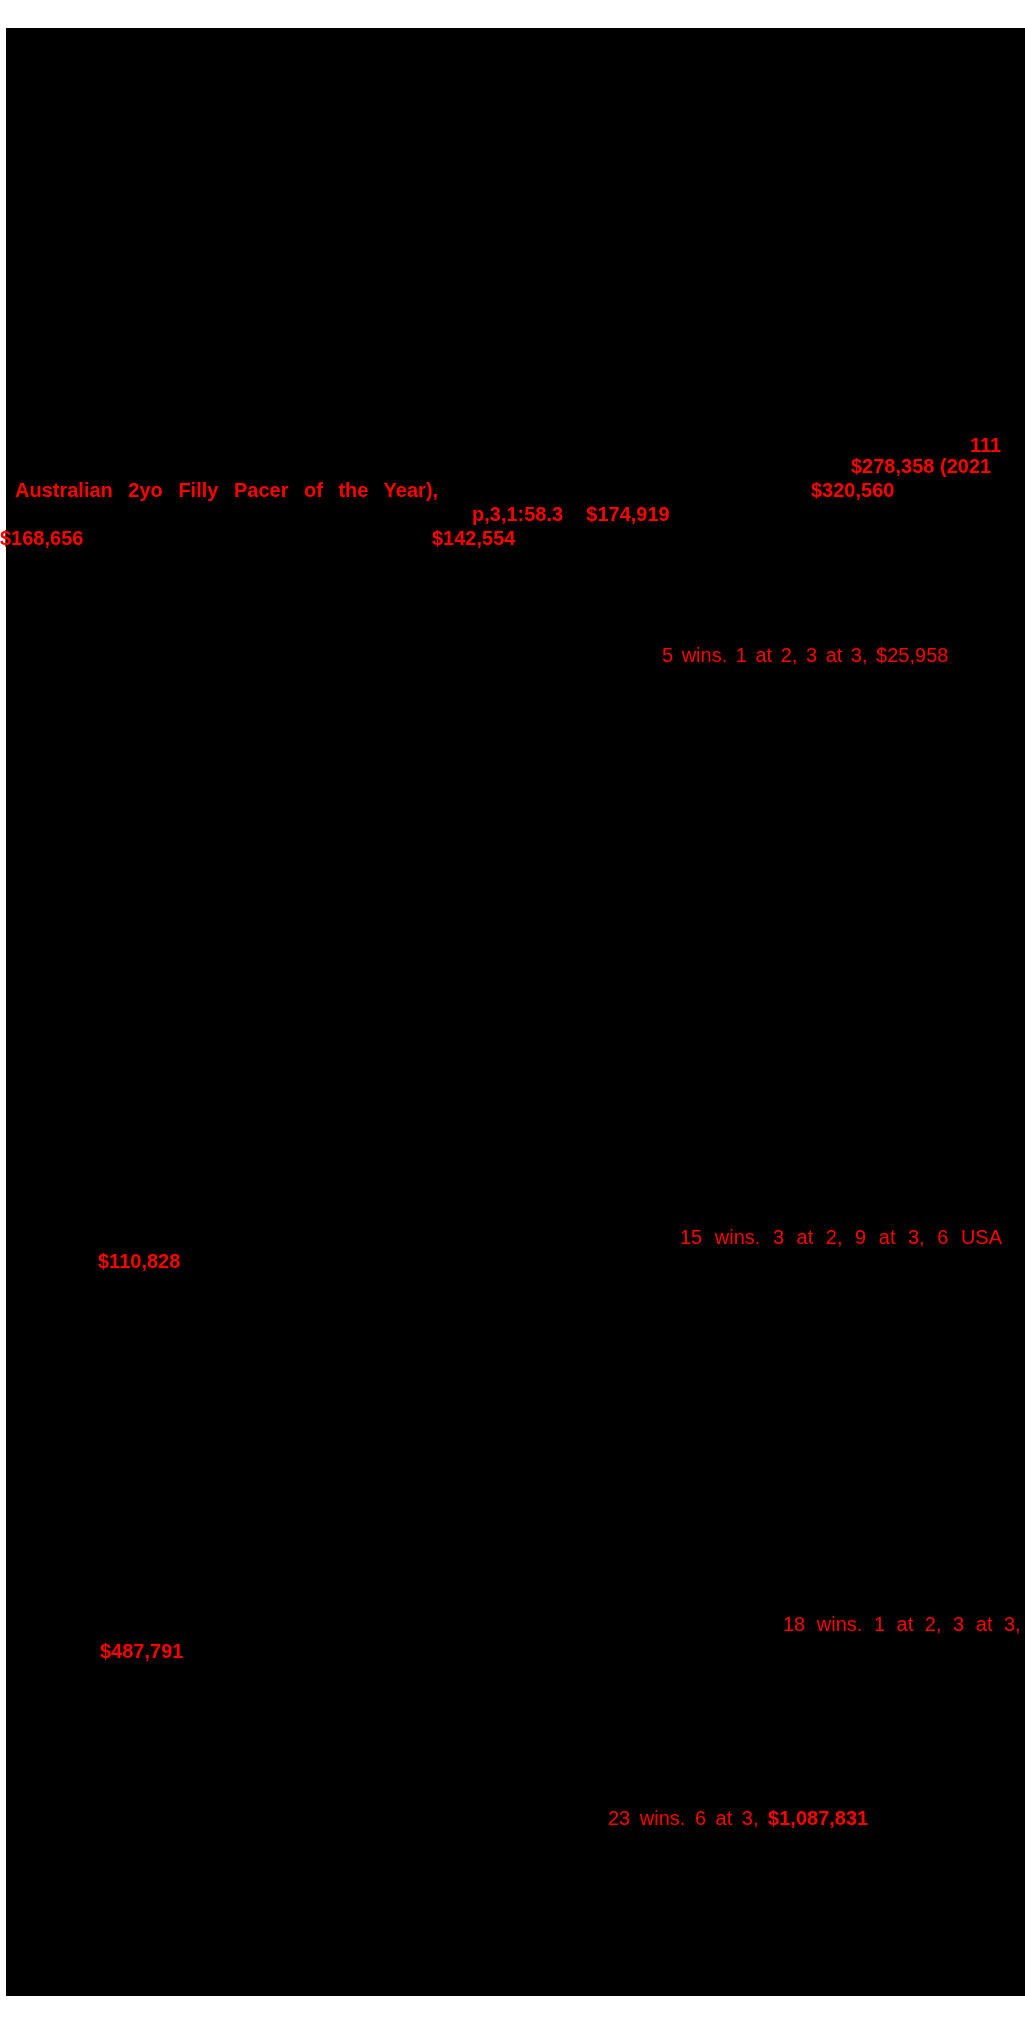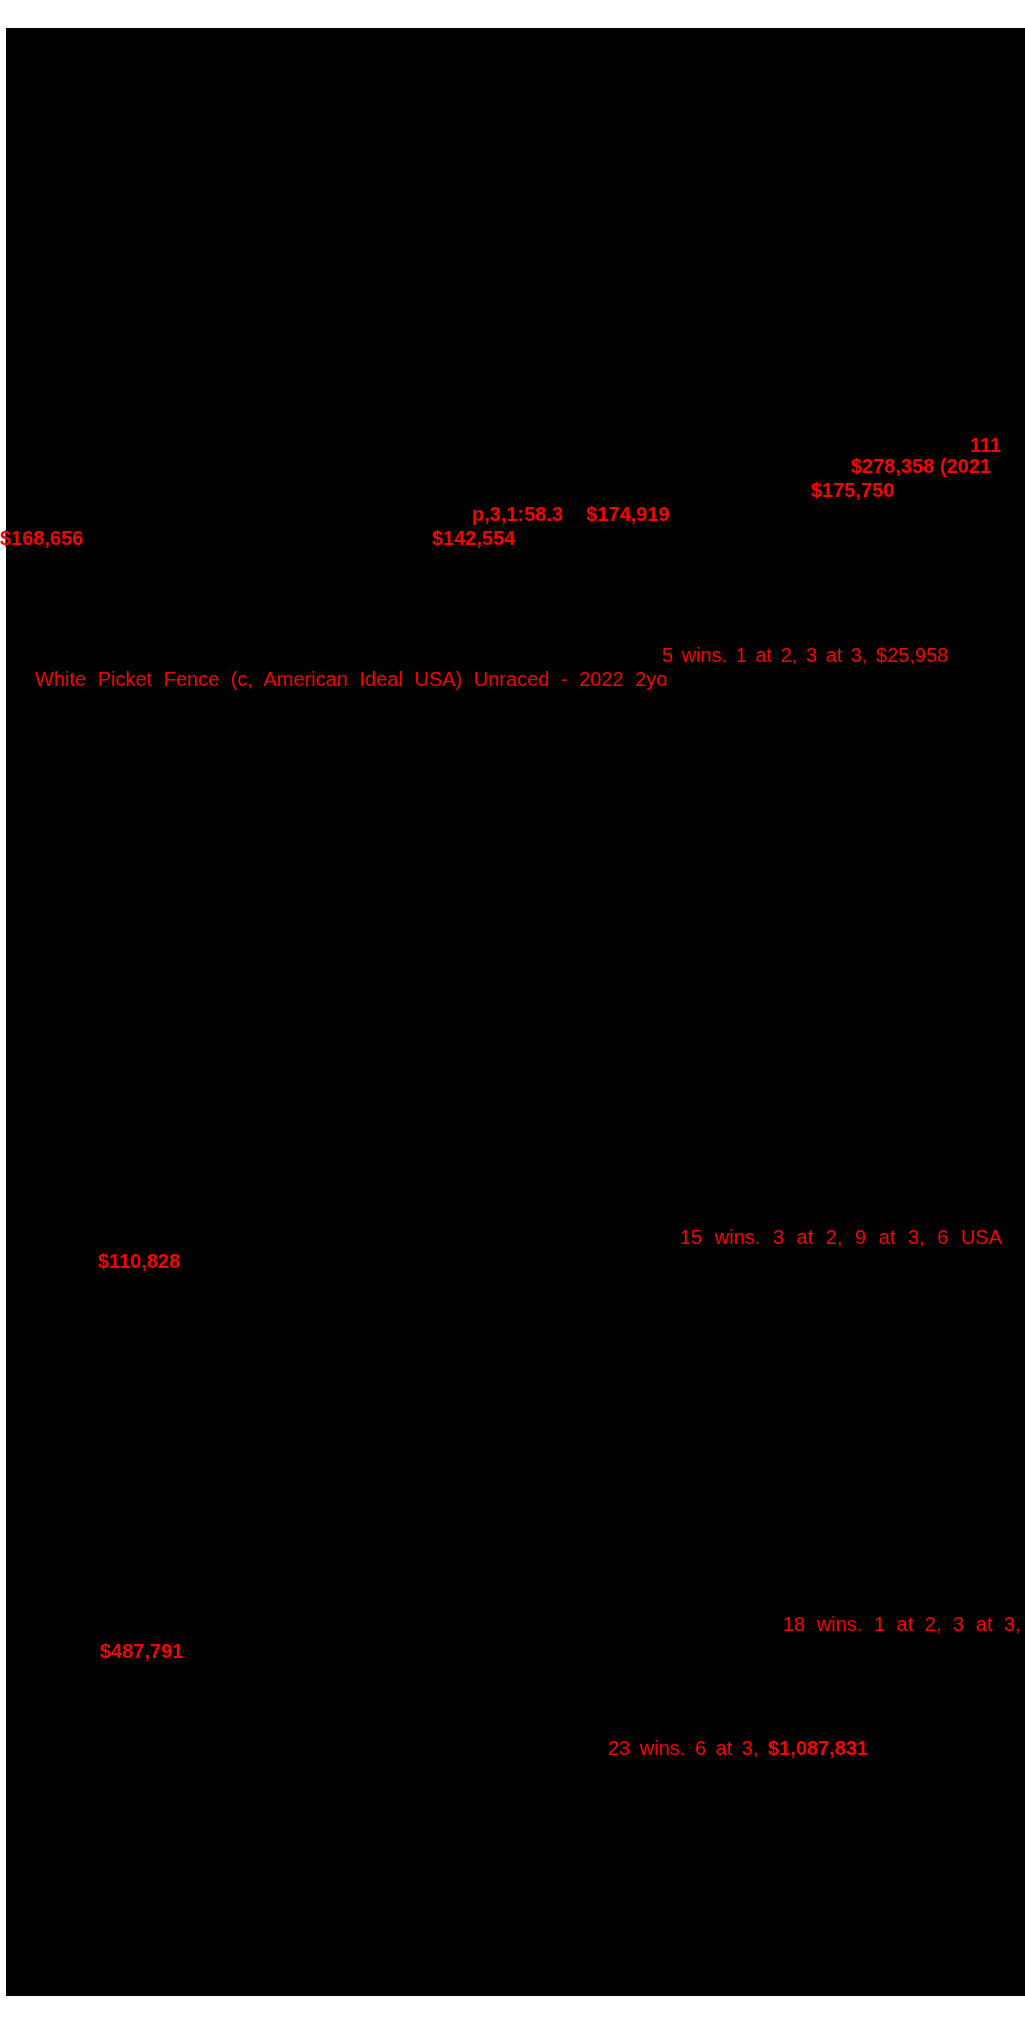--- a/index.html
+++ b/index.html
@@ -46,36 +46,36 @@
   .r4  { left: 811px; top: 480px; }
   .r5  { left: 472px; top: 504px; word-spacing: 6px; }
   .r6  { left: 0;  top: 528px; }
   .r7  { left: 432px; top: 528px; }
   .r8  { left: 662px; top: 645px; word-spacing: 3px; }
   .r9  { left: 35px;  top: 669px; word-spacing: 6px; }
   .r10 { left: 680px; top: 1227px; word-spacing: 7px; }
   .r11 { left: 98px;  top: 1251px; }
   .r12 { left: 783px; top: 1614px; word-spacing: 6px; }
   .r13 { left: 100px; top: 1641px; }
-  .r14 { left: 608px; top: 1738px; word-spacing: 4px; }
+  .r14 { left: 608px; top: 1808px; word-spacing: 4px; }
 </style>
 </head>
 <body style="background: rgb(255, 255, 255);">
 
 <div class="page">
 
   <div class="canvas"></div>
 
   <span class="run b r1">111</span>
   <span class="run b r2">$278,358 (2021</span>
-  <span class="run b r4">$175,750</span>
+  <span class="run b r3">Australian 2yo Filly Pacer of the Year),</span>
+  <span class="run b r4">$320,560</span>
   <span class="run b r5">p,3,1:58.3  $174,919</span>
   <span class="run b r6">$168,656</span>
   <span class="run b r7">$142,554</span>
   <span class="run r8">5 wins. 1 at 2, 3 at 3, $25,958</span>
-  <span class="run r9">White Picket Fence (c, American Ideal USA) Unraced - 2022 2yo</span>
   <span class="run r10">15 wins. 3 at 2, 9 at 3, 6 USA</span>
   <span class="run b r11">$110,828</span>
   <span class="run r12">18 wins. 1 at 2, 3 at 3,</span>
   <span class="run b r13">$487,791</span>
   <span class="run r14"><span>23 wins. 6 at 3, </span><span class="b">$1,087,831</span></span>
 
 </div>
 
 </body></html>

